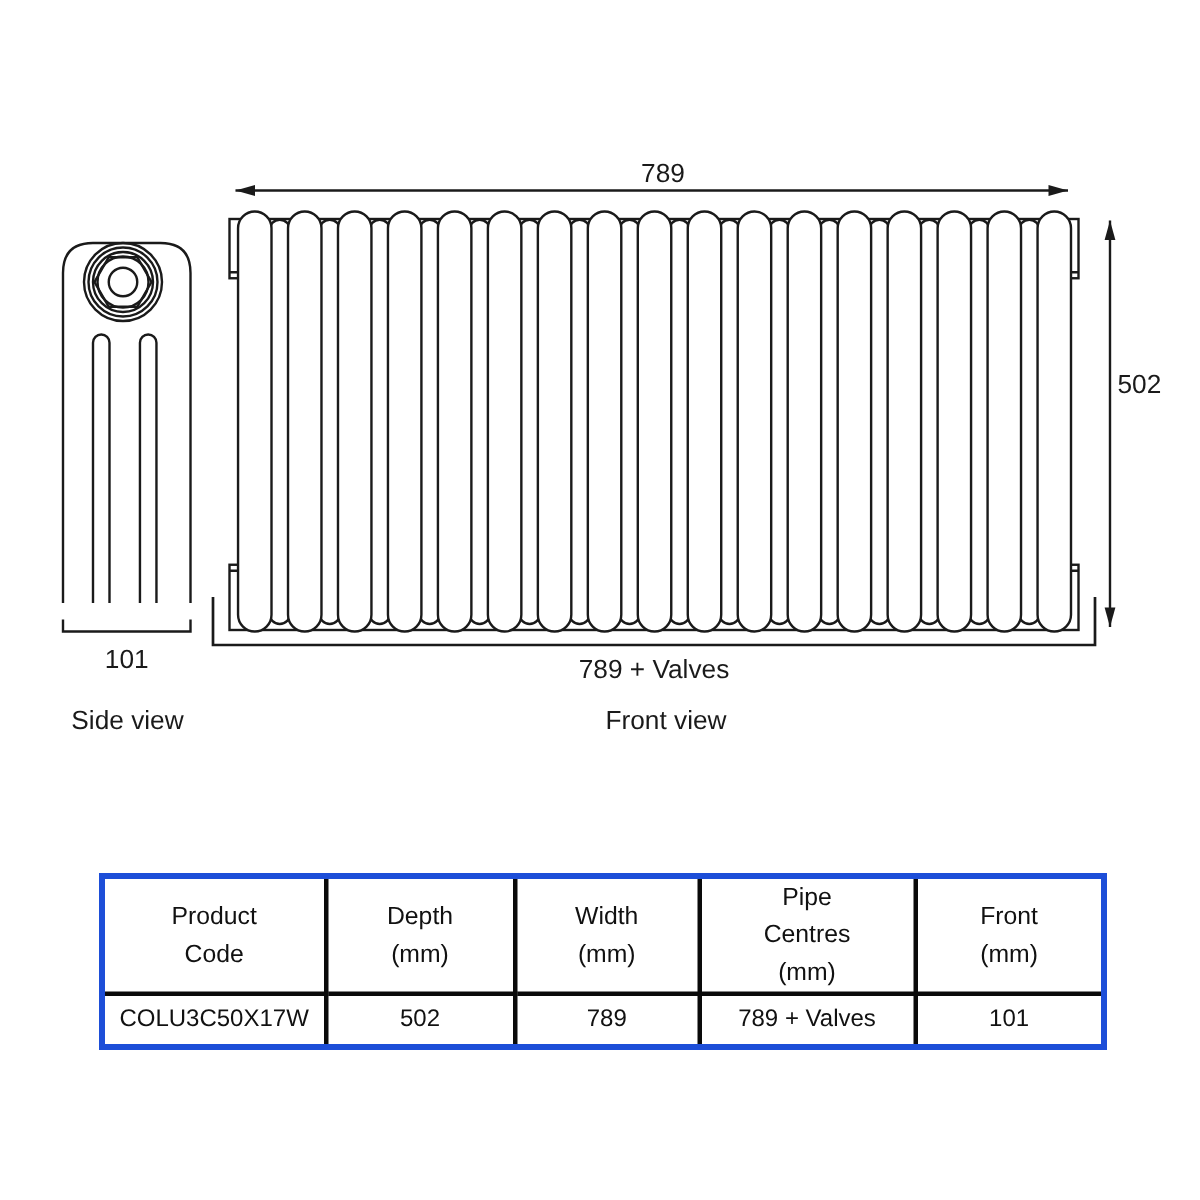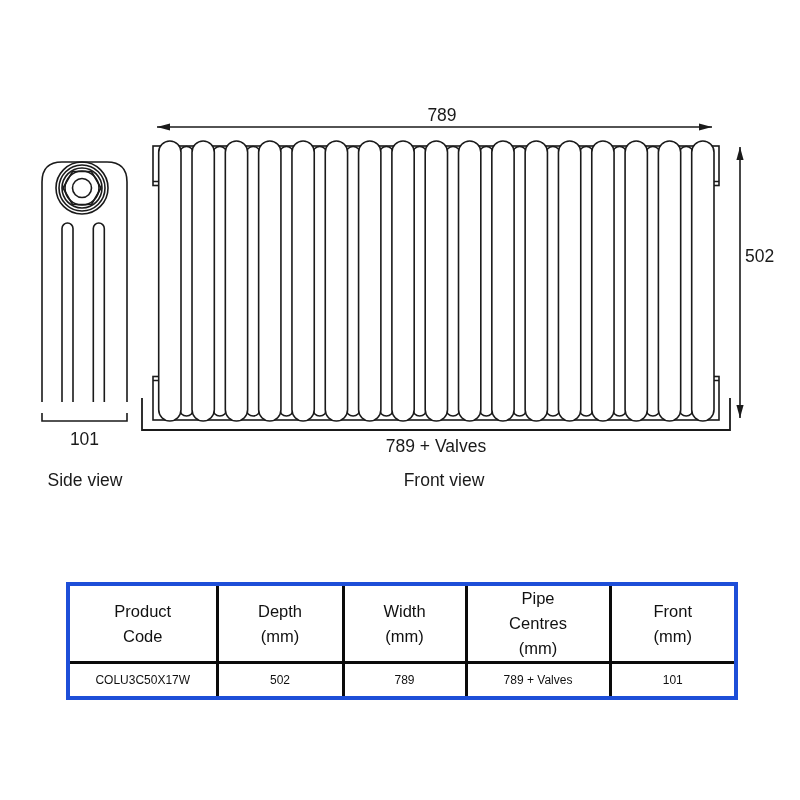--- a/index.html
+++ b/index.html
@@ -48,21 +48,21 @@
     border: 4px solid #1d4ed8;
   }
   #spec-table th {
     font-weight: normal;
     font-size: 16.5px;
     line-height: 1.5;
     white-space: pre-line;
     height: 75px;
   }
   #spec-table td {
-    font-size: 12px;
+    font-size: 16px;
     height: 32px;
   }
 </style>
 </head>
 <body>
 
 <div id="canvas">
 
   <svg id="drawing" width="800" height="570" viewBox="0 0 800 570">
 

